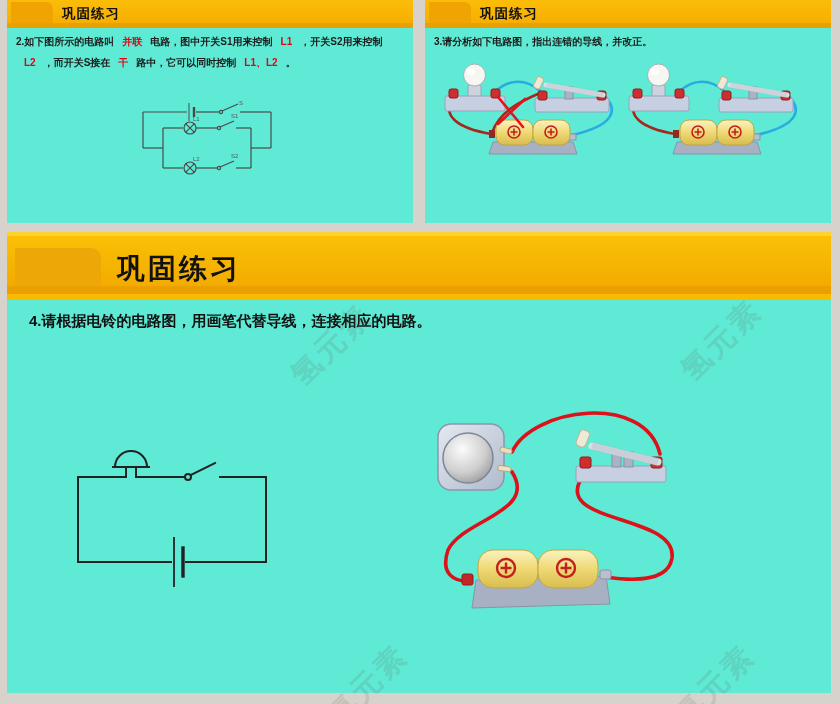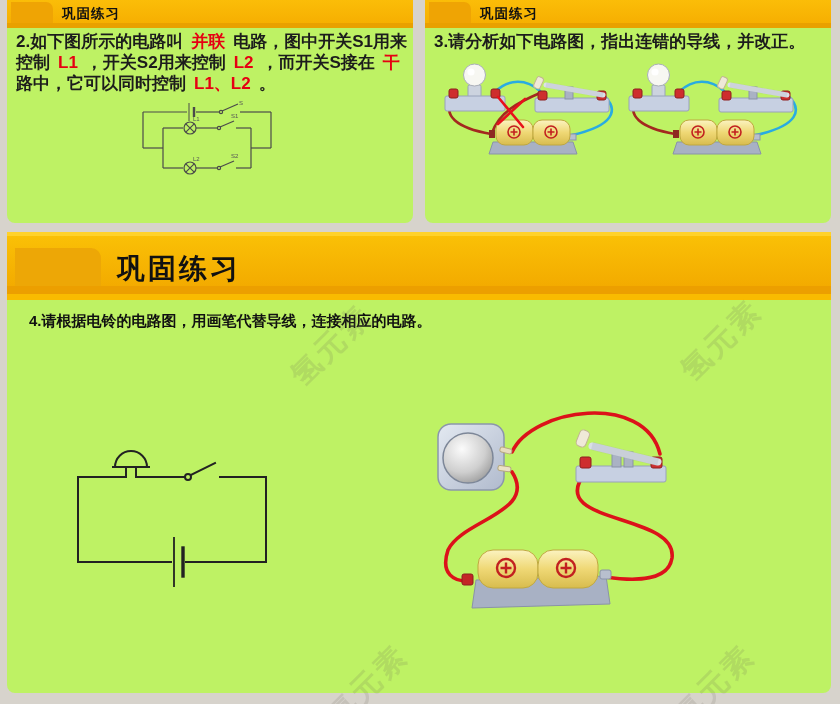--- a/index.html
+++ b/index.html
@@ -1,21 +1,21 @@
 <!DOCTYPE html>
 <html><head>
 <meta charset="utf-8">
 <style>
   html,body{margin:0;padding:0;}
   body{
     width:840px;height:704px;position:relative;overflow:hidden;
     background:#d7d3cc;
     font-family:"Liberation Sans","DejaVu Sans",sans-serif;
   }
-  .slide{position:absolute;background:#bef264;border-radius:8px;}
+  .slide{position:absolute;background:#5eead4;}
   #slide2{left:7px;top:0;width:406px;height:223px;}
   #slide3{left:425px;top:0;width:406px;height:223px;}
   #slide4{left:7px;top:232px;width:824px;height:461px;}
 
   
   .mini-header{
     position:absolute;left:0;top:0;right:0;height:28px;
     background:linear-gradient(#fbbd08,#f5ac00);
   }
   .mini-header .stripe{
@@ -36,22 +36,22 @@
   .big-header .band{position:absolute;left:0;right:0;top:4px;height:50px;
     background:linear-gradient(#fac006,#f3ab00);}
   .big-header .tab{position:absolute;left:8px;top:16px;width:86px;height:38px;
     background:#eda706;border-radius:0 10px 0 0;}
   .big-header .title{position:absolute;left:110px;top:18px;
     font-size:28px;font-weight:bold;color:#111;letter-spacing:3px;}
   .big-header .stripe{position:absolute;left:0;right:0;top:54px;height:8px;background:#ec9f00;}
   .big-header .bottomline{position:absolute;left:0;right:0;top:62px;height:6px;background:#f9bb00;}
 
   .q-small{
-    position:absolute;left:9px;top:31px;right:5px;
-    font-size:17px;font-weight:bold;color:#1c1c1c;line-height:21px;
+    position:absolute;left:9px;top:31px;right:22px;
+    font-size:10px;font-weight:bold;color:#1c1c1c;line-height:21px;
   }
   .seg-red{color:#e60012;margin:0 8px;}
   .q-big{
     position:absolute;left:22px;top:80px;right:20px;
     font-size:15px;font-weight:bold;color:#111;
   }
 
   .wm{
     position:absolute;color:rgba(105,98,88,0.16);
     font-size:30px;font-weight:bold;letter-spacing:3px;

